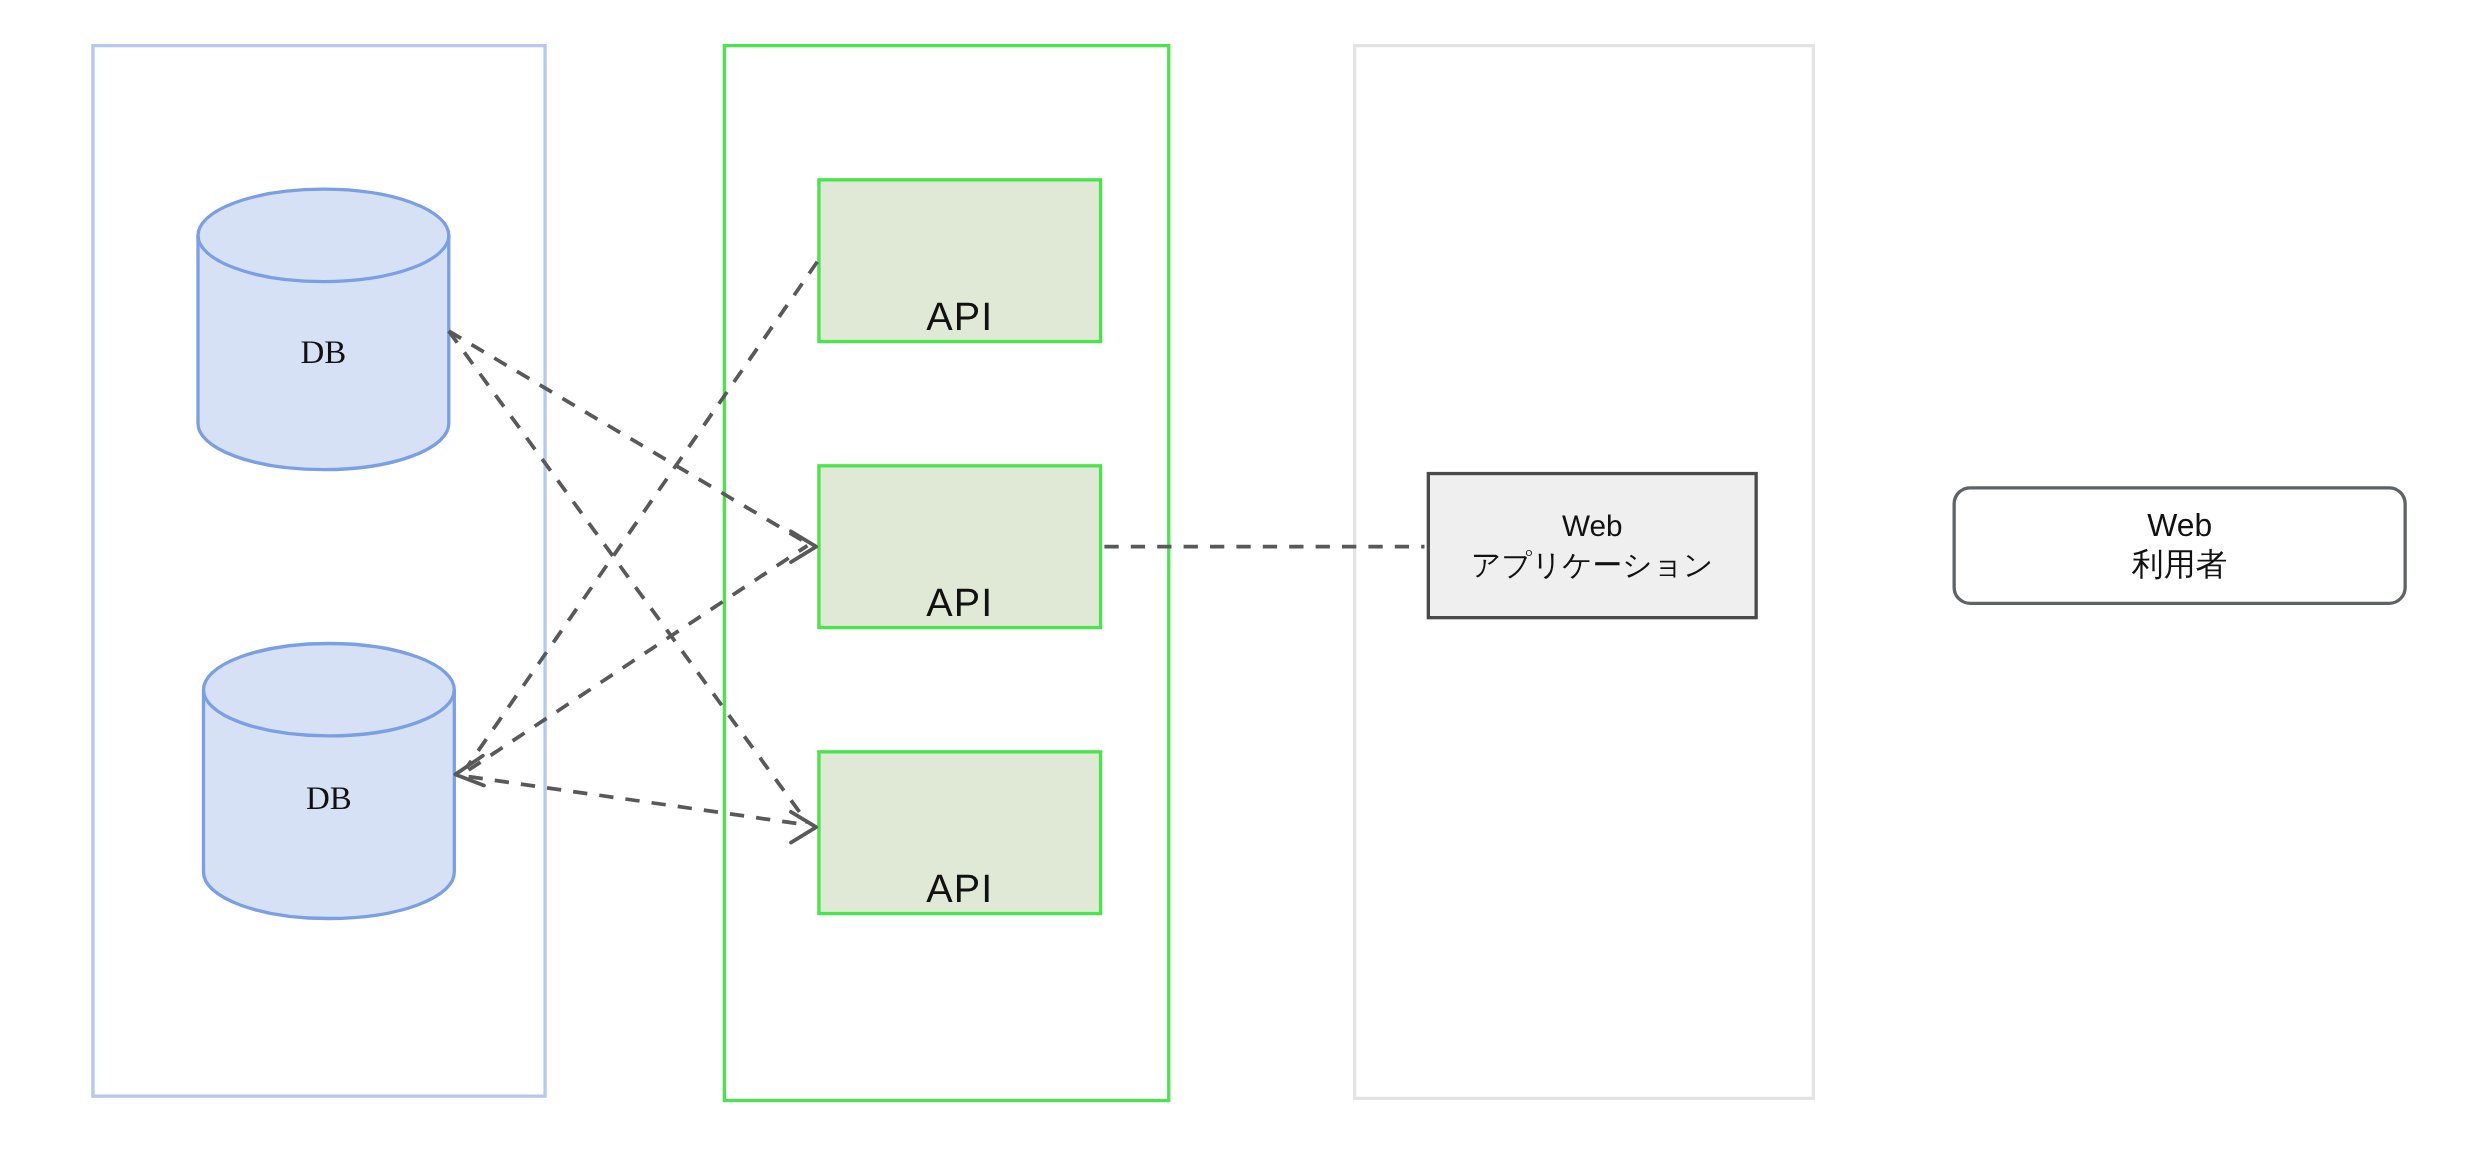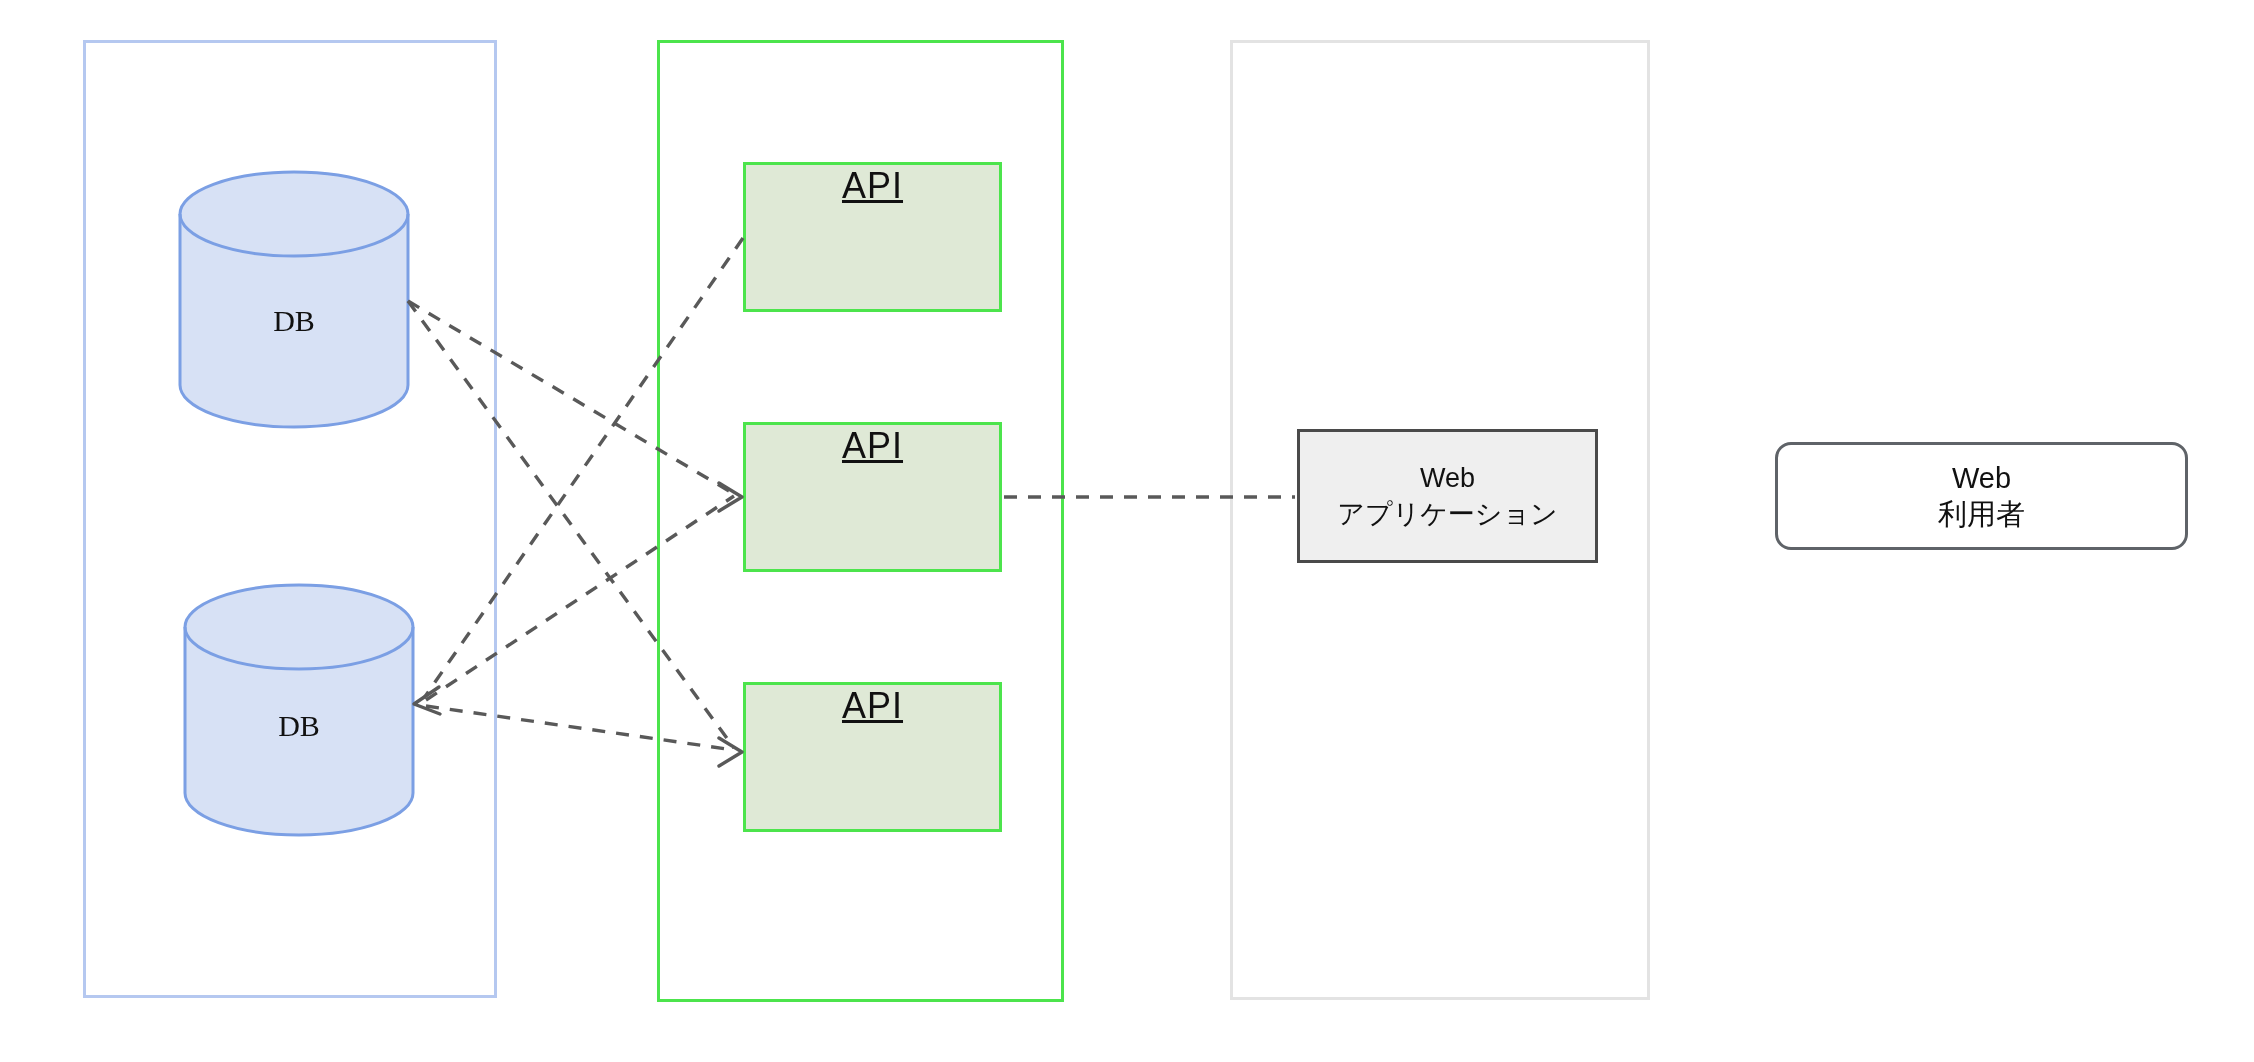--- a/index.html
+++ b/index.html
@@ -23,22 +23,22 @@
     position: absolute; left: 0; top: 0;
     width: 2254px; height: 1062px;
     pointer-events: none;
   }
 
   
   .api-box {
     position: absolute; left: 743px; width: 259px; height: 150px;
     box-sizing: border-box;
     background: #dfe9d6; border: 3px solid #4ce44c;
-    display: flex; align-items: flex-start; justify-content: center;
-    font-size: 36px; letter-spacing: 1px; text-decoration: underline;
+    display: flex; align-items: flex-end; justify-content: center;
+    font-size: 36px; letter-spacing: 1px;
   }
   .api-1 { top: 162px; }
   .api-2 { top: 422px; }
   .api-3 { top: 682px; }
 
   
   .webapp-box {
     position: absolute; left: 1297px; top: 429px; width: 301px; height: 134px;
     box-sizing: border-box;
     background: #efefef; border: 3px solid #4a4a4a;

